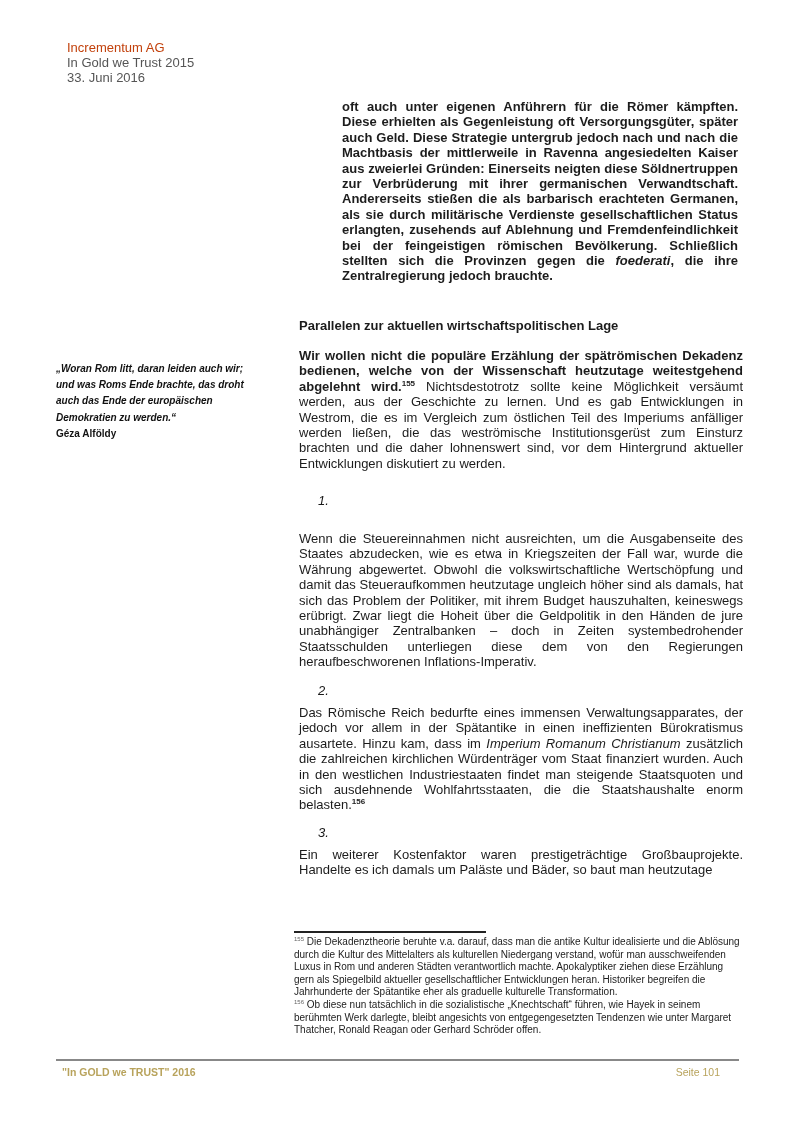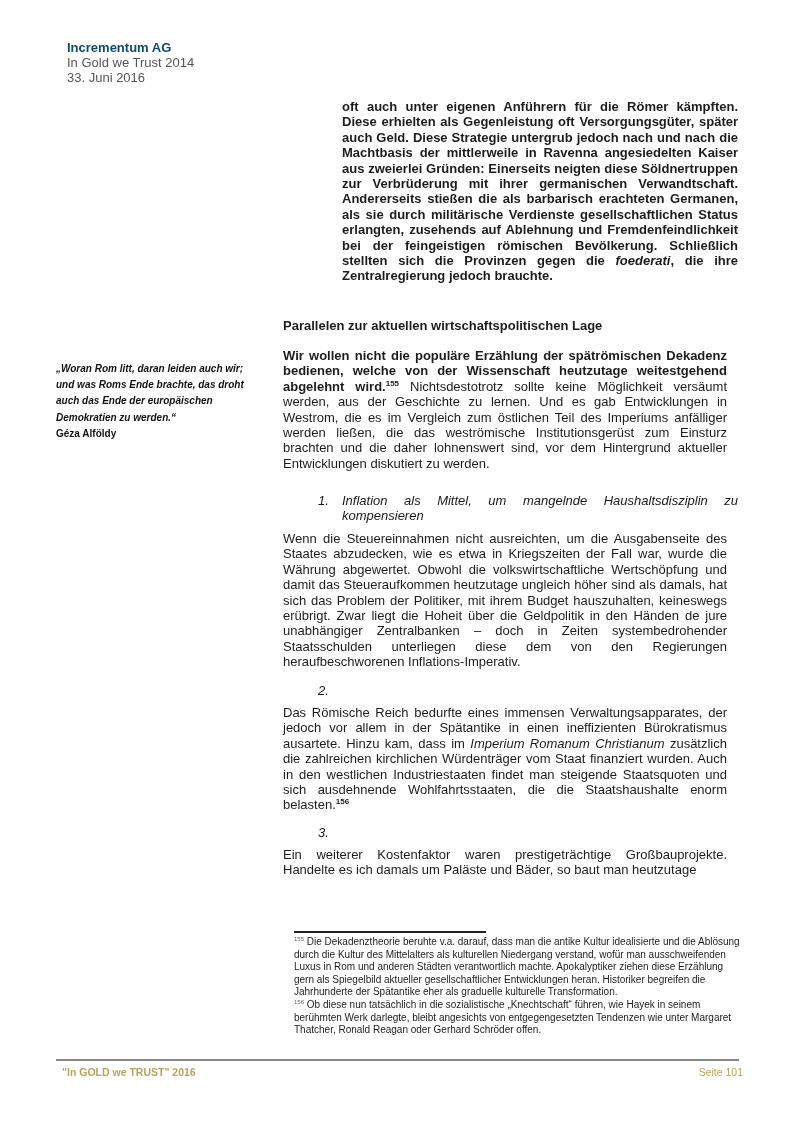--- a/index.html
+++ b/index.html
@@ -1,28 +1,28 @@
 <!DOCTYPE html>
 <html><head>
   <meta charset="utf-8">
   <style>
     html, body { margin: 0; padding: 0; background: #ffffff; }
     body {
       width: 795px; height: 1125px; position: relative; overflow: hidden;
       font-family: "Liberation Sans", sans-serif; color: #1a1a1a;
     }
     .header { position: absolute; left: 67px; top: 40px; font-size: 13px; line-height: 15px; color: #555; }
-    .header .company { font-weight: bold; color: #0c4a6e; }
+    .header .company { font-weight: normal; color: #c2410c; }
     .sidenote {
       position: absolute; left: 56px; top: 361px; width: 200px;
       font-size: 10px; line-height: 16.2px; font-weight: bold; color: #111;
     }
     .sidenote .quote { font-style: italic; }
     .main {
-      position: absolute; left: 283px; width: 444px;
+      position: absolute; left: 299px; width: 444px;
       font-size: 13px; line-height: 15.4px; color: #1c1c1c; text-align: justify;
     }
     .main p { margin: 0; }
     #intro { top: 99px; left: 342px; width: 396px; font-weight: bold; }
     #section-heading { top: 318px; font-weight: bold; text-align: left; }
     #lead-para { top: 348px; }
     .list-item { position: absolute; left: 294px; width: 444px; font-size: 13px; line-height: 15.4px; font-style: italic; }
     .list-item .num { position: absolute; left: 24px; font-style: italic; }
     .list-item .txt { margin-left: 48px; display: block; text-align: justify; }
     #item1 { top: 493px; }
@@ -36,49 +36,48 @@
     sup { font-size: 8px; line-height: 0; vertical-align: 5px; font-weight: bold; }
     .footrule { position: absolute; left: 294px; top: 931px; width: 192px; height: 1.5px; background: #222; }
     .footnotes {
       position: absolute; left: 294px; top: 936px; width: 450px;
       font-size: 10px; line-height: 12.6px; color: #1c1c1c;
     }
     .footnotes p { margin: 0; }
     .footnotes sup { font-size: 6px; vertical-align: 4px; font-weight: normal; color: #666; }
     .page-rule { position: absolute; left: 56px; top: 1059px; width: 683px; height: 1.5px; background: #888; }
     .footer-left { position: absolute; left: 62px; top: 1066px; font-size: 10.5px; color: #b8a35c; font-weight: bold; }
-    .footer-right { position: absolute; right: 52px; top: 1066px; font-size: 10.5px; color: #b8a35c; }
+    .footer-right { position: absolute; right: 75px; top: 1066px; font-size: 10.5px; color: #b8a35c; }
   </style>
 </head>
 <body>
 
 <div class="header">
   <div class="company">Incrementum AG</div>
-  <div>In Gold we Trust 2014</div>
+  <div>In Gold we Trust 2015</div>
   <div>33. Juni 2016</div>
 </div>
 
 <div class="main" id="intro">
   <p><span>oft auch unter eigenen Anführern für die Römer kämpften. Diese erhielten als Gegenleistung oft Versorgungsgüter, später auch Geld. Diese Strategie untergrub jedoch nach und nach die Machtbasis der mittlerweile in Ravenna angesiedelten Kaiser aus zweierlei Gründen: Einerseits neigten diese Söldnertruppen zur Verbrüderung mit ihrer germanischen Verwandtschaft. Andererseits stießen die als barbarisch erachteten Germanen, als sie durch militärische Verdienste gesellschaftlichen Status erlangten, zusehends auf Ablehnung und Fremdenfeindlichkeit bei der feingeistigen römischen Bevölkerung. Schließlich stellten sich die Provinzen gegen die </span><span class="i">foederati</span><span>, die ihre Zentralregierung jedoch brauchte.</span></p>
 </div>
 
 <div class="main" id="section-heading">Parallelen zur aktuellen wirtschaftspolitischen Lage</div>
 
 <div class="main" id="lead-para">
   <p><span class="b">Wir wollen nicht die populäre Erzählung der spätrömischen Dekadenz bedienen, welche von der Wissenschaft heutzutage weitestgehend abgelehnt wird.</span><sup>155</sup><span> Nichtsdestotrotz sollte keine Möglichkeit versäumt werden, aus der Geschichte zu lernen. Und es gab Entwicklungen in Westrom, die es im Vergleich zum östlichen Teil des Imperiums anfälliger werden ließen, die das weströmische Institutionsgerüst zum Einsturz brachten und die daher lohnenswert sind, vor dem Hintergrund aktueller Entwicklungen diskutiert zu werden.</span></p>
 </div>
 
 <div class="sidenote">
   <div class="quote">„Woran Rom litt, daran leiden auch wir; und was Roms Ende brachte, das droht auch das Ende der europäischen Demokratien zu werden.“</div>
   <div>Géza Alföldy</div>
 </div>
 
 <div class="list-item" id="item1">
   <span class="num">1.</span>
-  <span class="txt">Inflation als Mittel, um mangelnde Haushaltsdisziplin zu kompensieren</span>
 </div>
 <div class="main" id="para1">
   <p>Wenn die Steuereinnahmen nicht ausreichten, um die Ausgabenseite des Staates abzudecken, wie es etwa in Kriegszeiten der Fall war, wurde die Währung abgewertet. Obwohl die volkswirtschaftliche Wertschöpfung und damit das Steueraufkommen heutzutage ungleich höher sind als damals, hat sich das Problem der Politiker, mit ihrem Budget hauszuhalten, keineswegs erübrigt. Zwar liegt die Hoheit über die Geldpolitik in den Händen de jure unabhängiger Zentralbanken – doch in Zeiten systembedrohender Staatsschulden unterliegen diese dem von den Regierungen heraufbeschworenen Inflations-Imperativ.</p>
 </div>
 
 <div class="list-item" id="item2">
   <span class="num">2.</span>
 </div>
 <div class="main" id="para2">
   <p><span>Das Römische Reich bedurfte eines immensen Verwaltungsapparates, der jedoch vor allem in der Spätantike in einen ineffizienten Bürokratismus ausartete. Hinzu kam, dass im </span><span class="i">Imperium Romanum Christianum</span><span> zusätzlich die zahlreichen kirchlichen Würdenträger vom Staat finanziert wurden. Auch in den westlichen Industriestaaten findet man steigende Staatsquoten und sich ausdehnende Wohlfahrtsstaaten, die die Staatshaushalte enorm belasten.</span><sup>156</sup></p>

